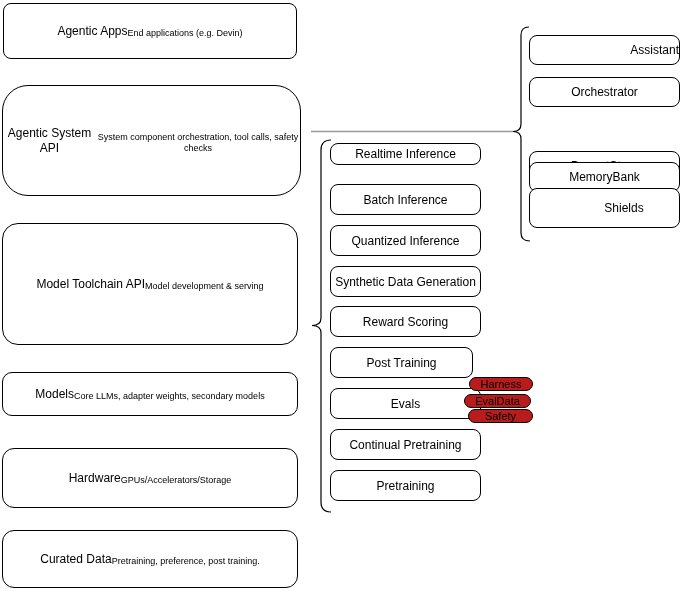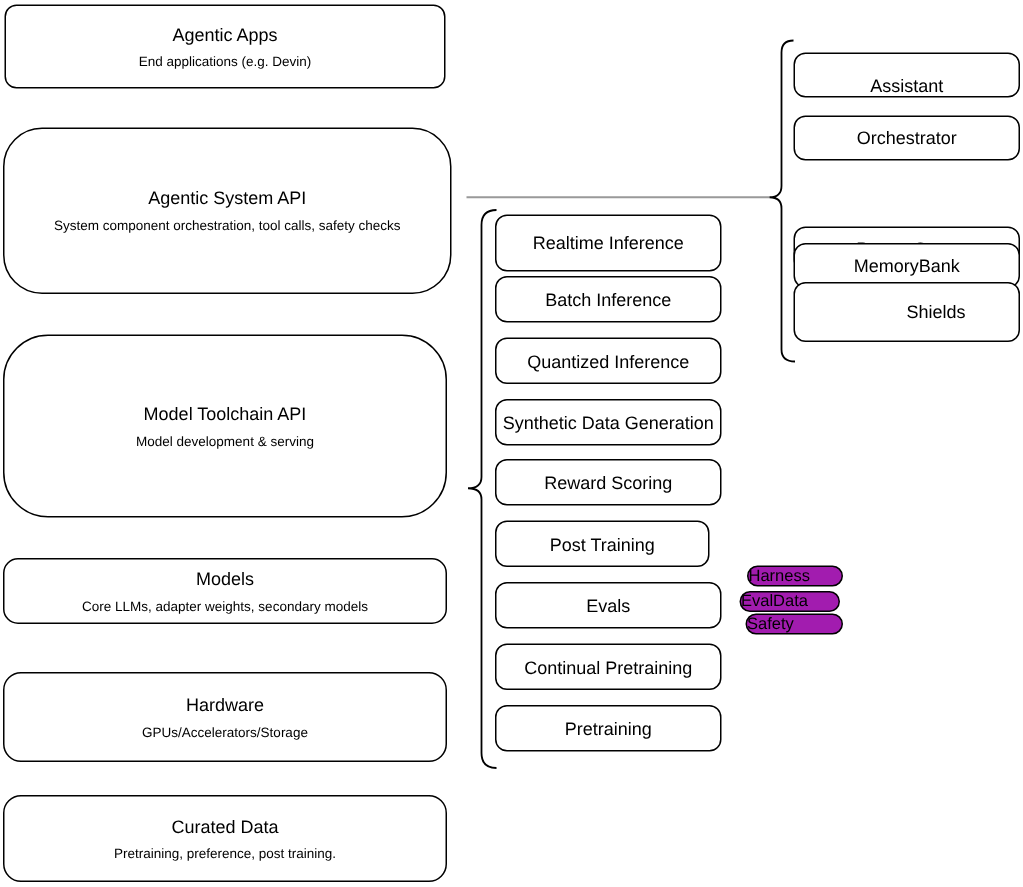--- a/index.html
+++ b/index.html
@@ -3,31 +3,31 @@
 <meta charset="utf-8">
 <style>
   html,body{margin:0;padding:0;background:#ffffff;}
   .canvas{
     position:relative;width:682px;height:591px;background:#ffffff;
     font-family:"Liberation Sans",sans-serif;color:#000000;overflow:hidden;
   }
   .connectors{position:absolute;left:0;top:0;width:682px;height:591px;}
   .node{
     position:absolute;box-sizing:border-box;background:#ffffff;
-    border:1.3px solid #000000;display:flex;flex-direction:column;
+    border:1.3px solid #000000;display:flex;flex-direction:row;
     align-items:center;justify-content:center;text-align:center;
   }
   .node .title{font-size:12px;line-height:1.25;}
   .node .subtitle{font-size:9px;line-height:1.2;margin-top:5px;}
   .labelnode{font-size:12px;}
   .pill{
-    position:absolute;box-sizing:border-box;background:#a21caf;
+    position:absolute;box-sizing:border-box;background:#b91c1c;
     border:1.2px solid #000000;border-radius:8px;
-    display:flex;align-items:center;justify-content:flex-start;
-    font-size:11px;line-height:1;text-align:center;margin-left:29px;
+    display:flex;align-items:center;justify-content:center;
+    font-size:11px;line-height:1;text-align:center;
   }
 </style>
 </head>
 <body>
 
 <div class="canvas">
 
   <svg class="connectors" viewBox="0 0 682 591" xmlns="http://www.w3.org/2000/svg">
     <line x1="311" y1="131.5" x2="513" y2="131.5" stroke="#999999" stroke-width="1.3"></line>
     <path d="M331,140 Q321,140 321,150 L321,318 Q321,325.5 312,325.5 Q321,325.5 321,333 L321,502 Q321,512 331,512" fill="none" stroke="#000000" stroke-width="1.2"></path>
@@ -37,41 +37,41 @@
   <div class="node" style="left:3px;top:3px;width:294px;height:56px;border-radius:8px;">
     <div class="title">Agentic Apps</div>
     <div class="subtitle">End applications (e.g. Devin)</div>
   </div>
 
   <div class="node" style="left:2px;top:85px;width:299px;height:111px;border-radius:26px;">
     <div class="title">Agentic System API</div>
     <div class="subtitle">System component orchestration, tool calls, safety checks</div>
   </div>
 
-  <div class="node" style="left:2px;top:223px;width:296px;height:122px;border-radius:30px;">
+  <div class="node" style="left:2px;top:223px;width:296px;height:122px;border-radius:16px;">
     <div class="title">Model Toolchain API</div>
     <div class="subtitle">Model development &amp; serving</div>
   </div>
 
   <div class="node" style="left:2px;top:372px;width:296px;height:44px;border-radius:10px;">
     <div class="title">Models</div>
     <div class="subtitle">Core LLMs, adapter weights, secondary models</div>
   </div>
 
   <div class="node" style="left:2px;top:448px;width:296px;height:60px;border-radius:12px;">
     <div class="title">Hardware</div>
     <div class="subtitle">GPUs/Accelerators/Storage</div>
   </div>
 
   <div class="node" style="left:2px;top:530px;width:296px;height:58px;border-radius:12px;">
     <div class="title">Curated Data</div>
     <div class="subtitle">Pretraining, preference, post training.</div>
   </div>
 
-  <div class="node labelnode" style="left:330px;top:143px;width:151px;height:38px;border-radius:8px;">
+  <div class="node labelnode" style="left:330px;top:143px;width:151px;height:22px;border-radius:8px;">
     <span>Realtime Inference</span>
   </div>
   <div class="node labelnode" style="left:330px;top:184px;width:151px;height:31px;border-radius:8px;">
     <span>Batch Inference</span>
   </div>
   <div class="node labelnode" style="left:330px;top:225px;width:151px;height:31px;border-radius:8px;">
     <span>Quantized Inference</span>
   </div>
   <div class="node labelnode" style="left:330px;top:266px;width:151px;height:31px;border-radius:8px;">
     <span>Synthetic Data Generation</span>

